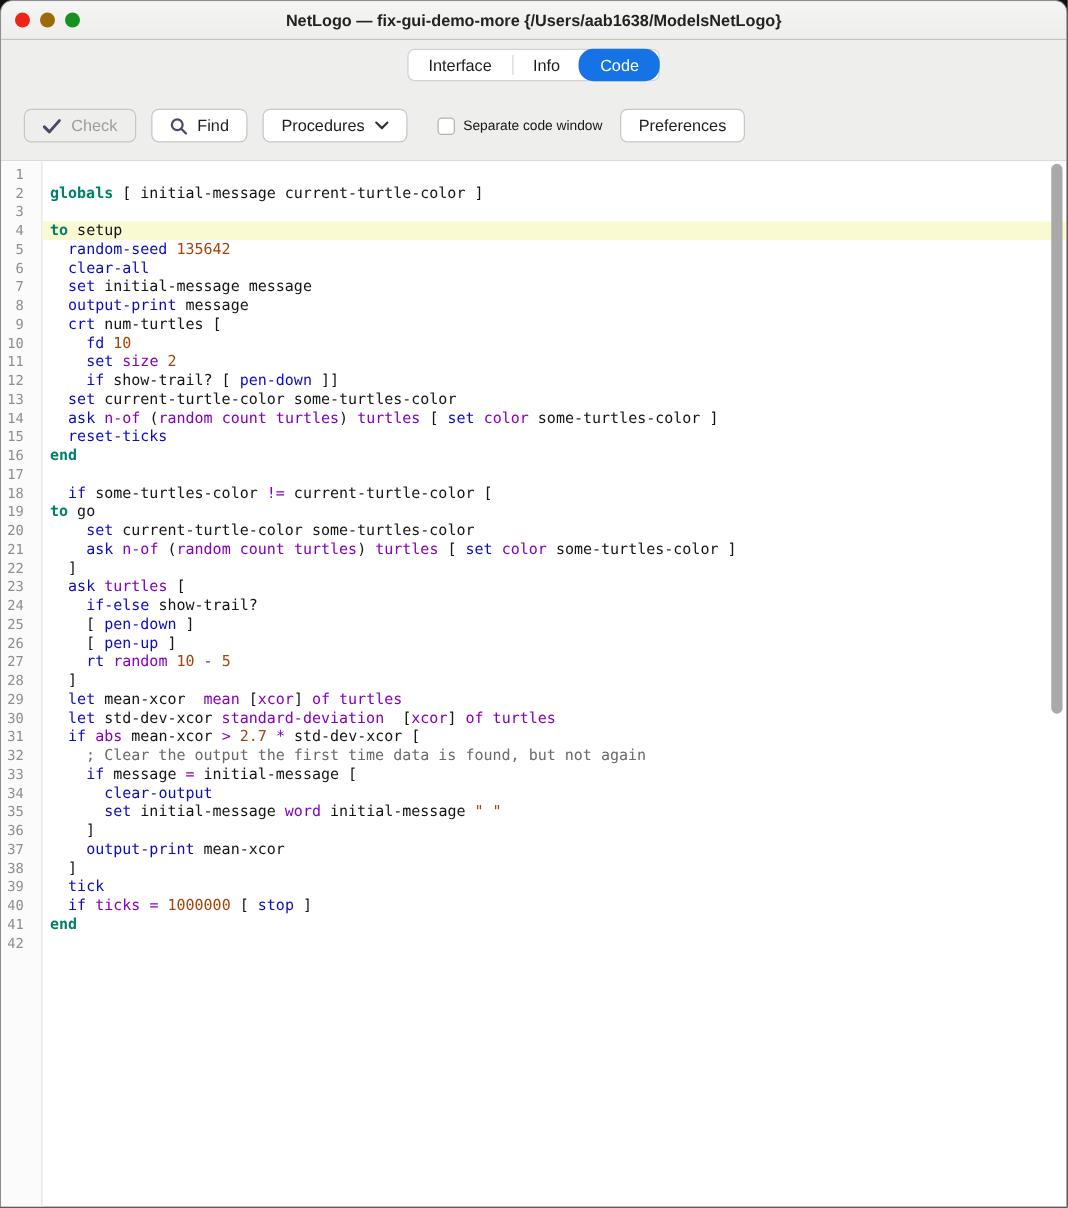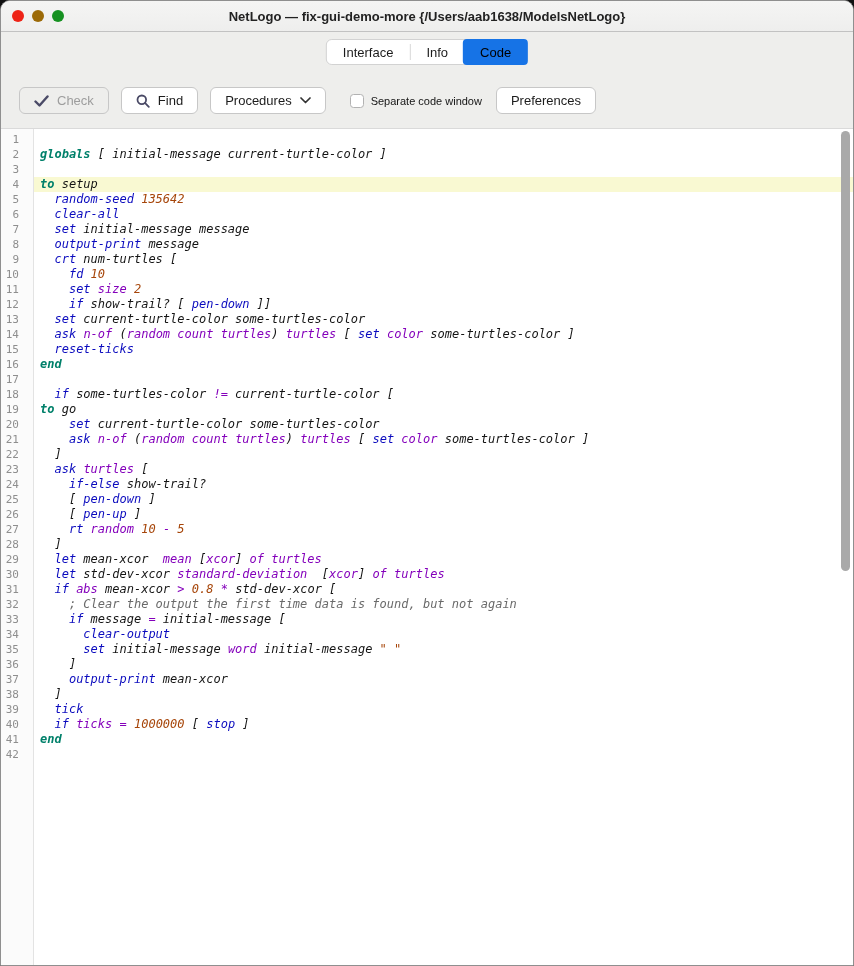--- a/index.html
+++ b/index.html
@@ -18,42 +18,42 @@
   .win-title{flex:1;text-align:center;font-size:13px;font-weight:bold;color:#222;}
   
   .header{height:96px;background:#eeeeec;border-bottom:1px solid #dadada;position:relative;}
   .segctl{
     position:absolute;top:7px;left:50%;transform:translateX(-50%);
     display:flex;align-items:stretch;height:24px;background:#fff;
     border:1px solid #d2d2d2;border-radius:6px;font-size:13px;color:#1b1b1b;
   }
   .seg{display:flex;align-items:center;padding:0 16px;cursor:default;}
   .seg-divider{width:1px;background:#d8d8d8;margin:4px 0;}
-  .seg.active{background:var(--accent);color:#000000;border-radius:4px;margin:-1px;padding:0 17px;}
+  .seg.active{background:var(--accent);color:#ffffff;border-radius:12px;margin:-1px;padding:0 17px;}
   .toolbar{position:absolute;left:18px;top:55px;display:flex;align-items:center;}
   .btn{
     height:27px;box-sizing:border-box;border:1px solid #c7c7c7;border-radius:6px;
     background:#fff;display:inline-flex;align-items:center;gap:8px;
     padding:0 14px;font-size:13px;color:#1c1c1c;
   }
   .btn.disabled{background:transparent;color:#9d9d9d;}
   .gap12{margin-left:12px;}
   .checkbox-group{display:flex;align-items:center;gap:7px;margin-left:24px;}
   .checkbox{width:14px;height:14px;background:#fff;border:1px solid #b2b2b2;border-radius:3.5px;box-sizing:border-box;}
   .checkbox-label{font-size:11px;color:#141414;}
   .prefs{margin-left:14px;}
   .icon-svg{display:block;}
   
   .editor{position:relative;height:838px;background:#fff;display:flex;overflow:hidden;}
   .gutter{
     width:33px;box-sizing:border-box;background:#fbfbfb;border-right:1px solid #e3e3e3;
     padding-top:3px;font-family:"DejaVu Sans Mono",monospace;font-size:11px;color:#8e8e8e;
   }
   .ln{height:15px;line-height:15px;text-align:right;padding-right:14px;}
-  .code-pane{flex:1;padding-top:3px;font-family:"DejaVu Sans Mono",monospace;font-size:12px;line-height:15px;font-style:italic;}
+  .code-pane{flex:1;padding-top:3px;font-family:"DejaVu Sans Mono",monospace;font-size:12px;line-height:15px;}
   .code-line{height:15px;white-space:pre;padding-left:6px;color:var(--def);}
   .code-line.hl{background:var(--hl);}
   .tk-k{color:var(--kw);font-weight:bold;}
   .tk-c{color:var(--cmd);}
   .tk-r{color:var(--rep);}
   .tk-n{color:var(--con);}
   .tk-s{color:var(--con);}
   .tk-m{color:var(--com);}
   .tk-d{color:var(--def);}
   .scroll-thumb{
@@ -193,21 +193,21 @@
         <div class="code-line"><span class="tk-d">    </span><span class="tk-c">ask</span><span class="tk-d"> </span><span class="tk-r">n-of</span><span class="tk-d"> (</span><span class="tk-r">random</span><span class="tk-d"> </span><span class="tk-r">count</span><span class="tk-d"> </span><span class="tk-r">turtles</span><span class="tk-d">) </span><span class="tk-r">turtles</span><span class="tk-d"> [ </span><span class="tk-c">set</span><span class="tk-d"> </span><span class="tk-r">color</span><span class="tk-d"> some-turtles-color ]</span></div>
         <div class="code-line"><span class="tk-d">  ]</span></div>
         <div class="code-line"><span class="tk-d">  </span><span class="tk-c">ask</span><span class="tk-d"> </span><span class="tk-r">turtles</span><span class="tk-d"> [</span></div>
         <div class="code-line"><span class="tk-d">    </span><span class="tk-c">if-else</span><span class="tk-d"> show-trail?</span></div>
         <div class="code-line"><span class="tk-d">    [ </span><span class="tk-c">pen-down</span><span class="tk-d"> ]</span></div>
         <div class="code-line"><span class="tk-d">    [ </span><span class="tk-c">pen-up</span><span class="tk-d"> ]</span></div>
         <div class="code-line"><span class="tk-d">    </span><span class="tk-c">rt</span><span class="tk-d"> </span><span class="tk-r">random</span><span class="tk-d"> </span><span class="tk-n">10</span><span class="tk-d"> </span><span class="tk-r">-</span><span class="tk-d"> </span><span class="tk-n">5</span></div>
         <div class="code-line"><span class="tk-d">  ]</span></div>
         <div class="code-line"><span class="tk-d">  </span><span class="tk-c">let</span><span class="tk-d"> mean-xcor  </span><span class="tk-r">mean</span><span class="tk-d"> [</span><span class="tk-r">xcor</span><span class="tk-d">] </span><span class="tk-r">of</span><span class="tk-d"> </span><span class="tk-r">turtles</span></div>
         <div class="code-line"><span class="tk-d">  </span><span class="tk-c">let</span><span class="tk-d"> std-dev-xcor </span><span class="tk-r">standard-deviation</span><span class="tk-d">  [</span><span class="tk-r">xcor</span><span class="tk-d">] </span><span class="tk-r">of</span><span class="tk-d"> </span><span class="tk-r">turtles</span></div>
-        <div class="code-line"><span class="tk-d">  </span><span class="tk-c">if</span><span class="tk-d"> </span><span class="tk-r">abs</span><span class="tk-d"> mean-xcor </span><span class="tk-r">&gt;</span><span class="tk-d"> </span><span class="tk-n">0.8</span><span class="tk-d"> </span><span class="tk-r">*</span><span class="tk-d"> std-dev-xcor [</span></div>
+        <div class="code-line"><span class="tk-d">  </span><span class="tk-c">if</span><span class="tk-d"> </span><span class="tk-r">abs</span><span class="tk-d"> mean-xcor </span><span class="tk-r">&gt;</span><span class="tk-d"> </span><span class="tk-n">2.7</span><span class="tk-d"> </span><span class="tk-r">*</span><span class="tk-d"> std-dev-xcor [</span></div>
         <div class="code-line"><span class="tk-m">    ; Clear the output the first time data is found, but not again</span></div>
         <div class="code-line"><span class="tk-d">    </span><span class="tk-c">if</span><span class="tk-d"> message </span><span class="tk-r">=</span><span class="tk-d"> initial-message [</span></div>
         <div class="code-line"><span class="tk-d">      </span><span class="tk-c">clear-output</span></div>
         <div class="code-line"><span class="tk-d">      </span><span class="tk-c">set</span><span class="tk-d"> initial-message </span><span class="tk-r">word</span><span class="tk-d"> initial-message </span><span class="tk-s">" "</span></div>
         <div class="code-line"><span class="tk-d">    ]</span></div>
         <div class="code-line"><span class="tk-d">    </span><span class="tk-c">output-print</span><span class="tk-d"> mean-xcor</span></div>
         <div class="code-line"><span class="tk-d">  ]</span></div>
         <div class="code-line"><span class="tk-d">  </span><span class="tk-c">tick</span></div>
         <div class="code-line"><span class="tk-d">  </span><span class="tk-c">if</span><span class="tk-d"> </span><span class="tk-r">ticks</span><span class="tk-d"> </span><span class="tk-r">=</span><span class="tk-d"> </span><span class="tk-n">1000000</span><span class="tk-d"> [ </span><span class="tk-c">stop</span><span class="tk-d"> ]</span></div>
         <div class="code-line"><span class="tk-k">end</span></div>

